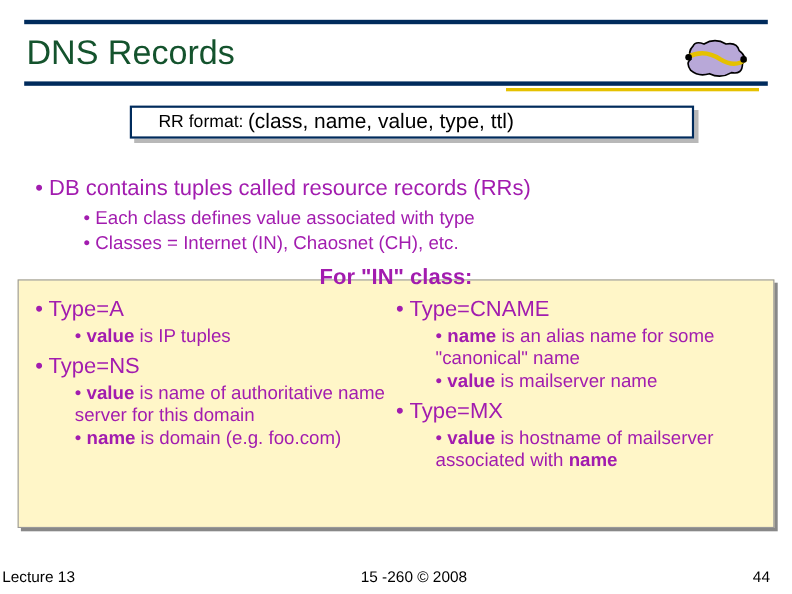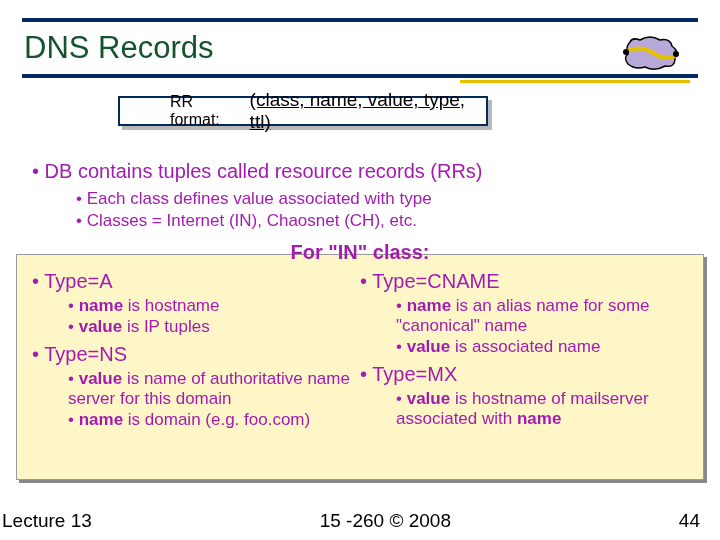--- a/index.html
+++ b/index.html
@@ -39,27 +39,27 @@
     position: absolute;
     top: 32px;
     right: 40px;
     width: 60px;
     height: 42px;
   }
   .rr-box {
     position: absolute;
     top: 96px;
     left: 118px;
-    width: 370px;
+    width: 513px;
     height: 30px;
     border: 2px solid #002b5c;
     box-shadow: 4px 4px 0 #b8b8b8;
     display: flex;
     align-items: center;
-    padding-left: 50px;
+    padding-left: 24px;
     font-size: 19px;
     background: #fff;
   }
   .rr-label {
     font-size: 16px;
     margin-right: 4px;
   }
   .content {
     position: absolute;
     top: 160px;
@@ -127,21 +127,21 @@
     margin-bottom: 1px;
   }
   .bold { font-weight: bold; }
   .footer {
     position: absolute;
     bottom: 8px;
     left: 0;
     right: 0;
     display: flex;
     justify-content: space-between;
-    font-size: 19px;
+    font-size: 14px;
     padding: 0 20px 0 2px;
   }
 </style>
 </head>
 <body>
 
 <div class="title-bar"></div>
 <div class="title-accent"></div>
 <div class="slide-title">DNS Records</div>
 
@@ -149,52 +149,51 @@
 <svg viewBox="0 0 60 42">
   <path d="M10 10 Q5 15 8 22 Q3 25 8 32 Q15 38 25 35 Q35 40 45 34 Q55 36 55 26 Q60 20 52 14 Q50 6 40 8 Q30 2 20 8 Q12 5 10 10 Z" fill="#b8a8d8" stroke="#000" stroke-width="1.5"></path>
   <path d="M5 20 Q20 12 35 22 Q48 30 58 22" fill="none" stroke="#e5c100" stroke-width="4"></path>
   <circle cx="6" cy="20" r="3" fill="#000"></circle>
   <circle cx="56" cy="22" r="3" fill="#000"></circle>
 </svg>
 </div>
 
 <div class="rr-box">
   <span class="rr-label">RR format:</span>
-  <span style="text-decoration: underline;">(class, name, value, type, ttl)</span>
+  <span style="">(class, name, value, type, ttl)</span>
 </div>
 
 <div class="yellow-box"></div>
 
 <div class="content">
   <div class="bullet-l1">DB contains tuples called resource records (RRs)</div>
   <div class="subbullets">
     <div>Each class defines value associated with type</div>
     <div>Classes = Internet (IN), Chaosnet (CH), etc.</div>
   </div>
 
   <div class="for-in">For "IN" class:</div>
 
   <div class="two-col">
     <div class="col">
       <div class="type-h">Type=A</div>
       <div class="type-sub">
-        <div><span class="bold">name</span><span> is hostname</span></div>
         <div><span class="bold">value</span><span> is IP tuples</span></div>
       </div>
       <div class="type-h" style="margin-top:6px">Type=NS</div>
       <div class="type-sub">
         <div><span class="bold">value</span><span> is name of authoritative name server for this domain</span></div>
         <div><span class="bold">name</span><span> is domain (e.g. foo.com)</span></div>
       </div>
     </div>
     <div class="col">
       <div class="type-h">Type=CNAME</div>
       <div class="type-sub">
         <div><span class="bold">name</span><span> is an alias name for some "canonical" name</span></div>
-        <div><span class="bold">value</span><span> is associated name</span></div>
+        <div><span class="bold">value</span><span> is mailserver name</span></div>
       </div>
       <div class="type-h" style="margin-top:6px">Type=MX</div>
       <div class="type-sub">
         <div><span class="bold">value</span><span> is hostname of mailserver associated with </span><span class="bold">name</span></div>
       </div>
     </div>
   </div>
 </div>
 
 <div class="footer">

